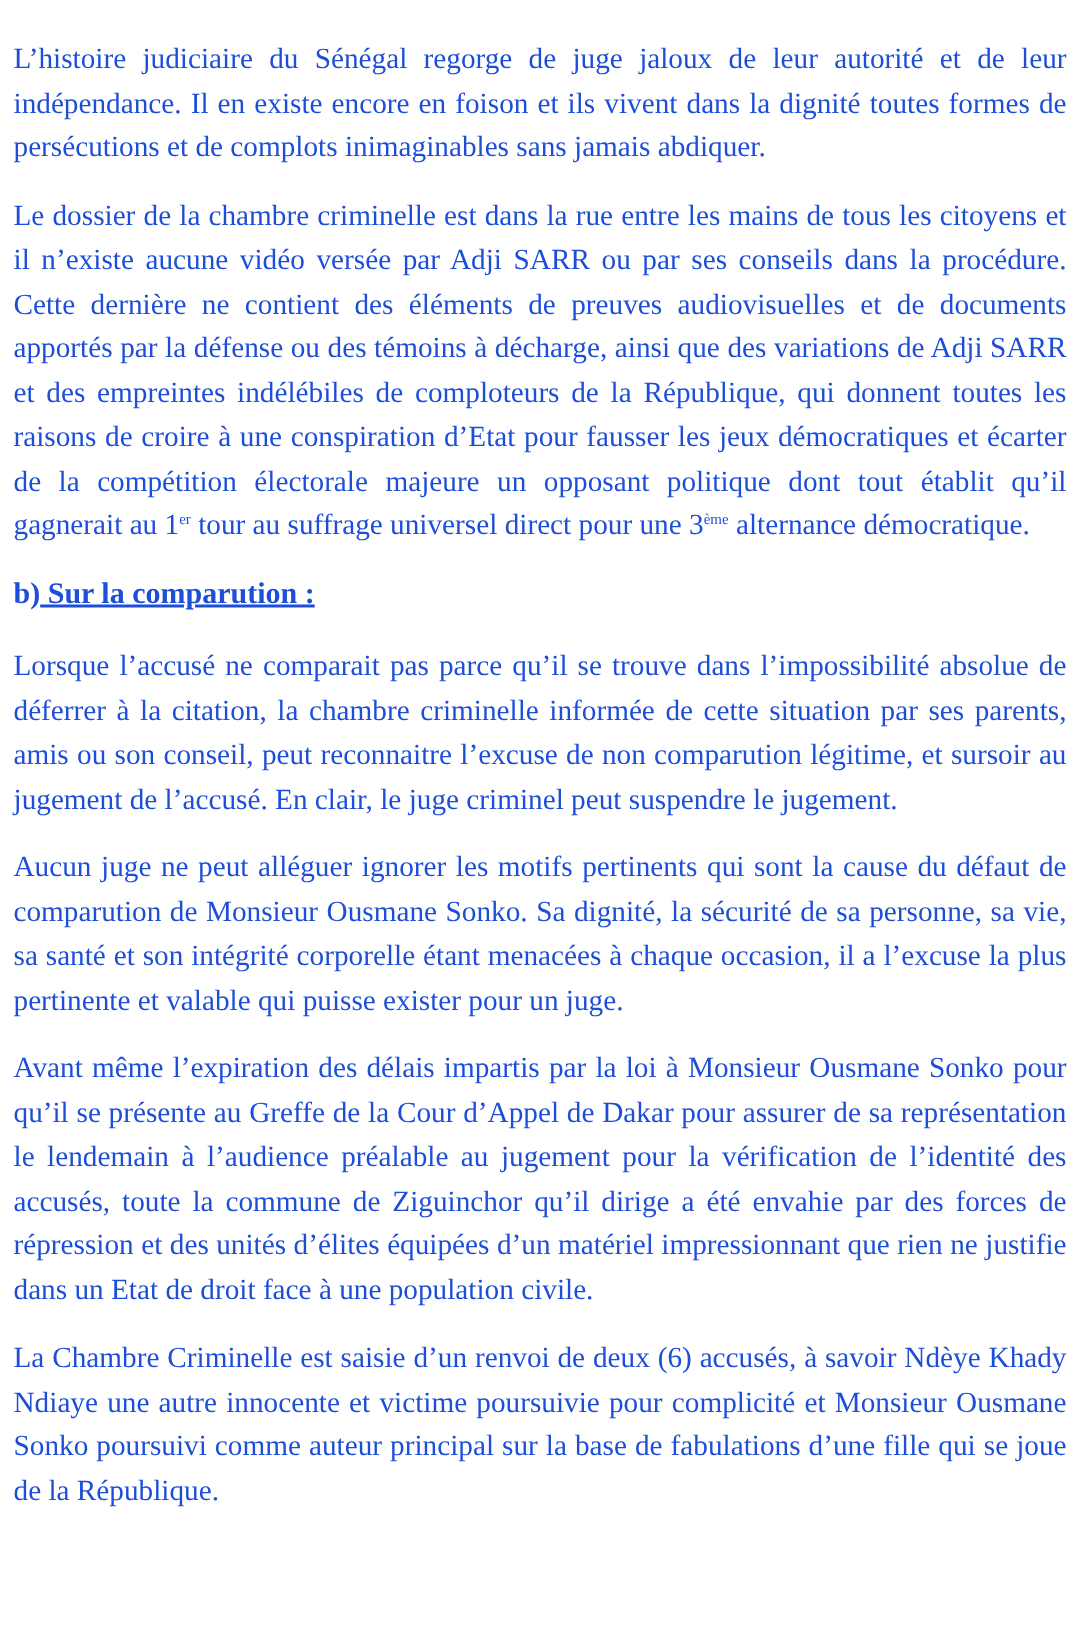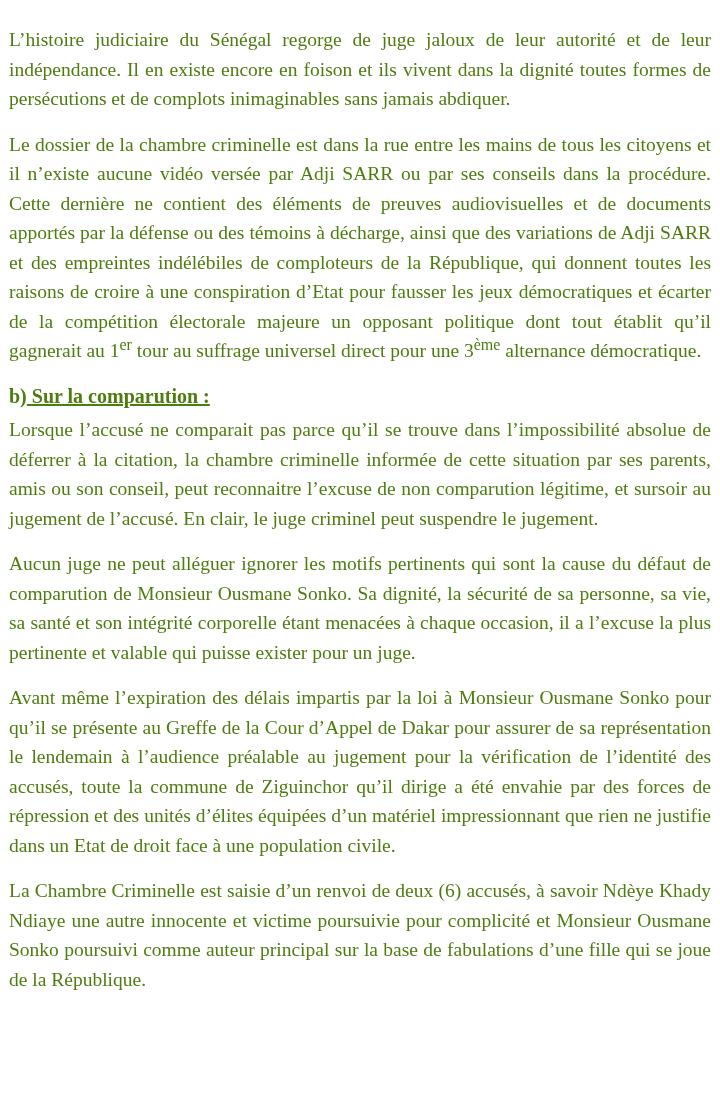--- a/index.html
+++ b/index.html
@@ -14,40 +14,40 @@
   }
   .page {
     box-sizing: border-box;
     width: 720px;
     height: 900px;
     background: #ffffff;
     padding: 25px 9px 18px 9px;
     font-family: "Liberation Serif", "DejaVu Serif", serif;
     font-size: 19.5px;
     line-height: 29.5px;
-    color: #4d7c0f;
+    color: #1d4ed8;
     text-align: justify;
   }
   .para {
     margin: 0 0 16px 0;
   }
   .heading {
     font-size: 20px;
     font-weight: bold;
     text-align: left;
-    margin: 2px 0 4px 0;
+    margin: 2px 0 19px 0;
   }
   .underline {
     text-decoration: underline;
   }
   .bold {
     font-weight: normal;
   }
   sup.ordinal {
-    font-size: 16px;
+    font-size: 10px;
     line-height: 0;
     vertical-align: super;
     margin-top: 48px;
   }
 </style>
 </head>
 <body>
 
 <div class="page">
 

